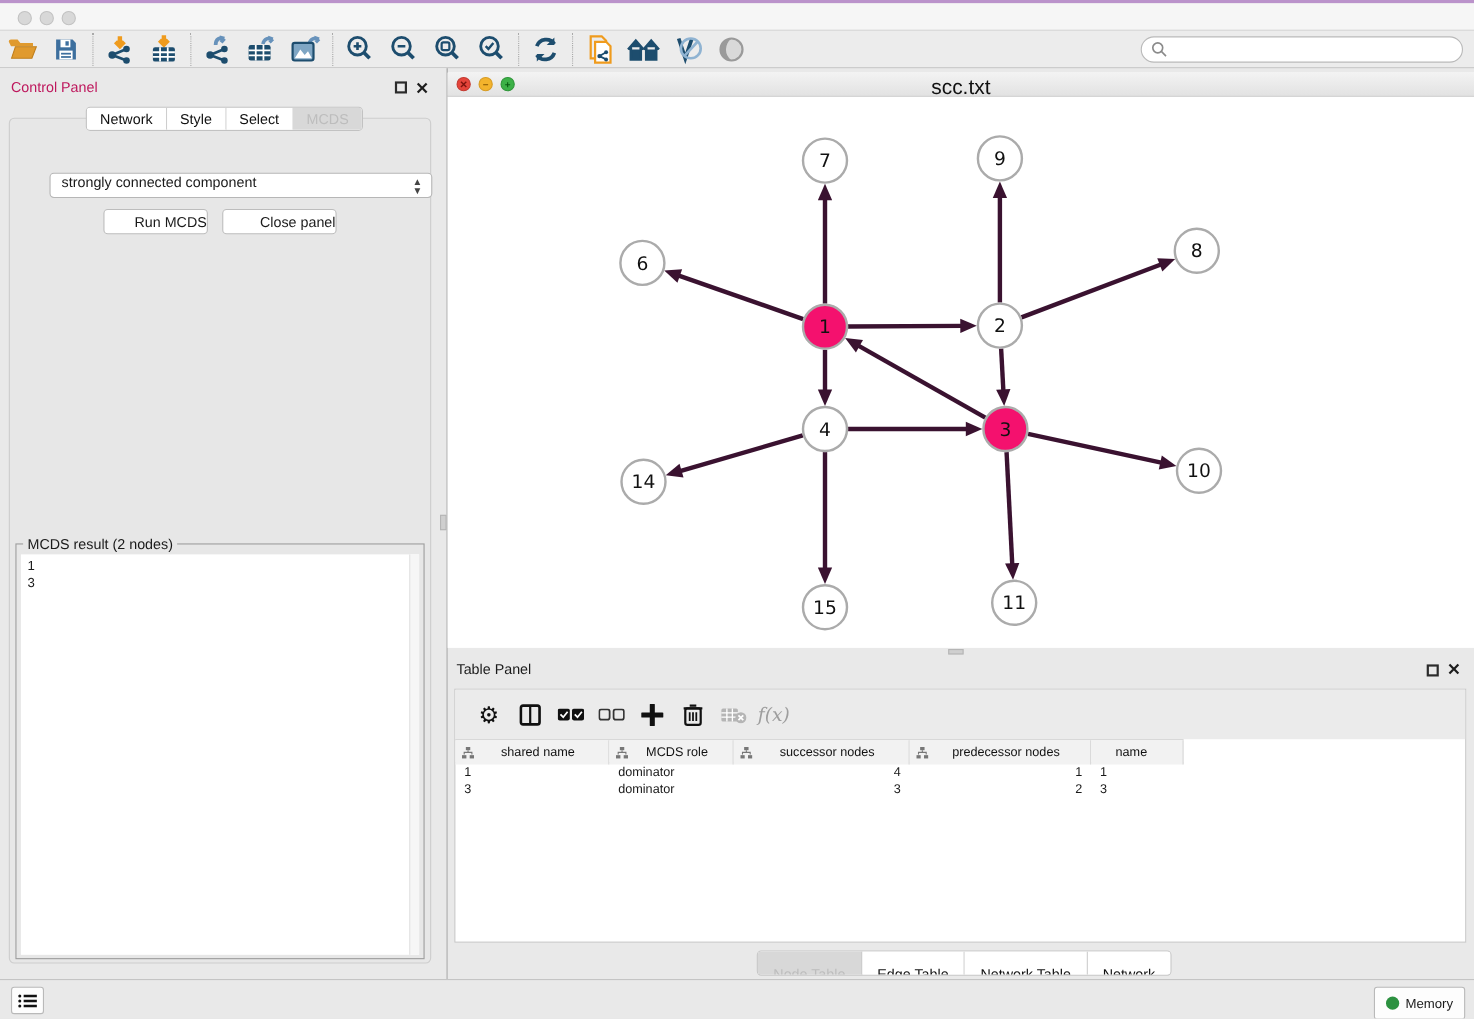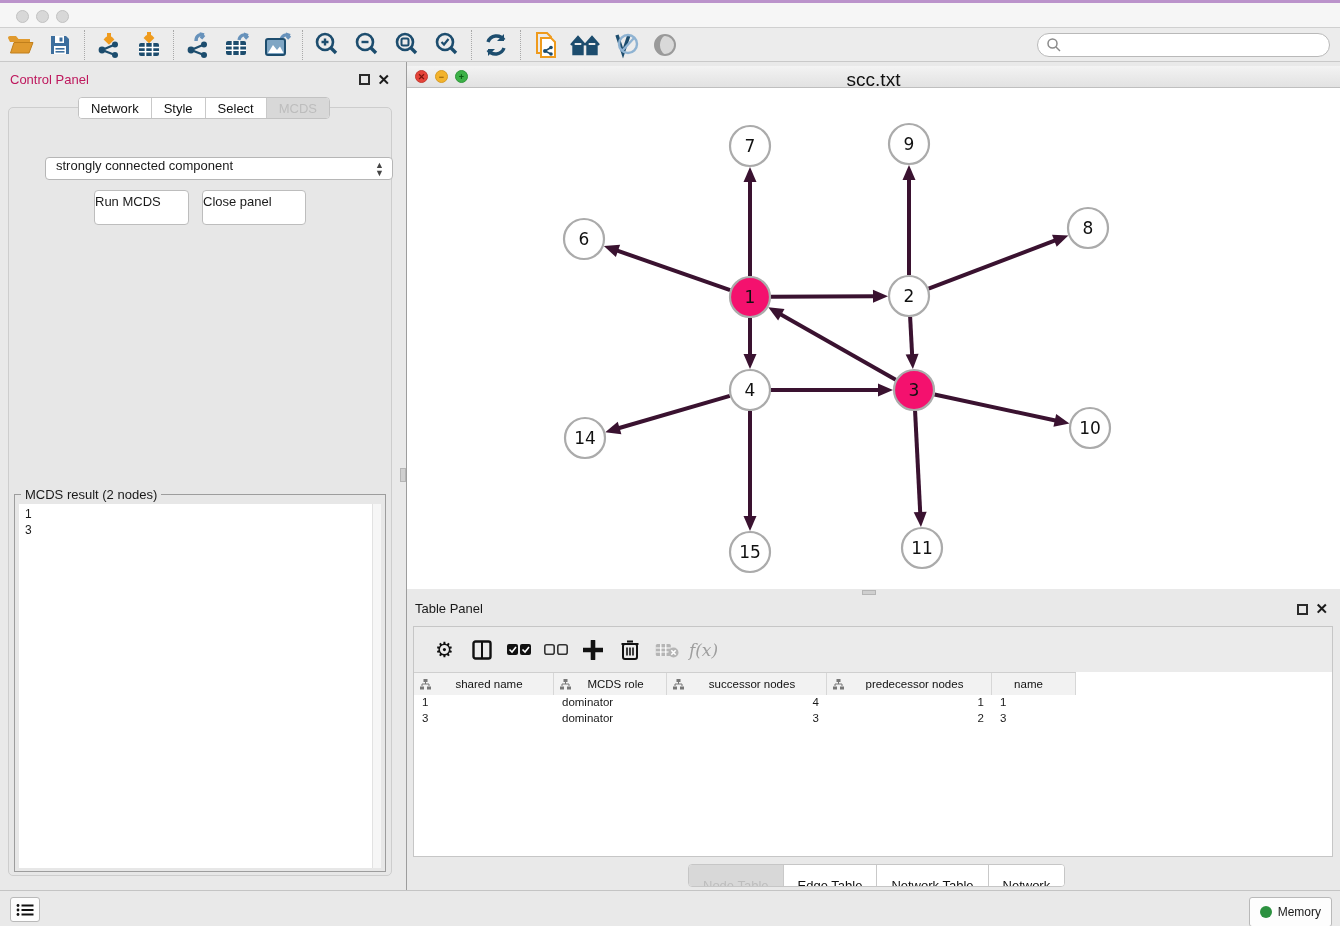--- a/index.html
+++ b/index.html
@@ -28,21 +28,21 @@
   .win-close { position:absolute; top:1px; font-size:15px; font-weight:bold; color:#1b1b1b; }
   .cp-float{ right:30px; } .cp-close{ right:10px; }
   .cp-tabs { position:absolute; left:78px; top:35px; height:22px; display:flex; z-index:3; border:1px solid #c2c2c2; border-radius:4px; overflow:hidden; background:#fff; }
   .tab { padding:3px 12px; font-size:13px; background:#fff; color:#111; border-right:1px solid #c9c9c9; white-space:nowrap; }
   .tab:last-child { border-right:none; }
   .tab.active { background:#d8d8d8; color:#bdbdbd; }
   .cp-box { position:absolute; left:8px; top:45px; width:384px; height:769px; background:#e7e7e7; border:1px solid #cdcdcd; border-radius:5px; }
   .opt-label { position:absolute; left:0; top:74px; width:100%; text-align:center; font-size:13px; }
   .dropdown { position:absolute; left:45px; top:95px; width:348px; height:23px; background:#fff; border:1px solid #b6b6b6; border-radius:4px; display:flex; padding:0 10px; font-size:13px; }
   .dd-stepper { position:absolute; right:8px; top:3px; font-size:9px; line-height:8px; color:#444; text-align:center; }
-  .btn { position:absolute; height:35px; background:#fff; border:1px solid #bdbdbd; border-radius:4px; font-size:13px; text-align:left; line-height:21px; }
+  .btn { position:absolute; height:23px; background:#fff; border:1px solid #bdbdbd; border-radius:4px; font-size:13px; text-align:right; line-height:21px; }
   .btn-run { left:94px; top:128px; width:95px; }
   .btn-closep { left:202px; top:128px; width:104px; }
   .result-group { position:absolute; left:14px; top:432px; width:372px; height:378px; border:1px solid #9d9d9d; }
   .result-legend { position:absolute; left:6px; top:-8px; background:#e7e7e7; padding:0 4px; font-size:13px; }
   .result-area { position:absolute; left:4px; top:9px; width:362px; height:364px; background:#fff; font-size:12px; line-height:16px; padding:2px 0 0 6px; white-space:pre-line; }
   .result-scroll { position:absolute; right:4px; top:9px; width:9px; height:364px; background:#f6f6f6; border-left:1px solid #e2e2e2; }
 
   
   .v-splitter { position:absolute; left:400px; top:62px; width:7px; height:828px; background:#e9e9e9; border-right:1px solid #9d9d9d; }
   .v-handle { position:absolute; left:0; top:406px; width:6px; height:14px; background:#cfcfcf; border:1px solid #b5b5b5; }

